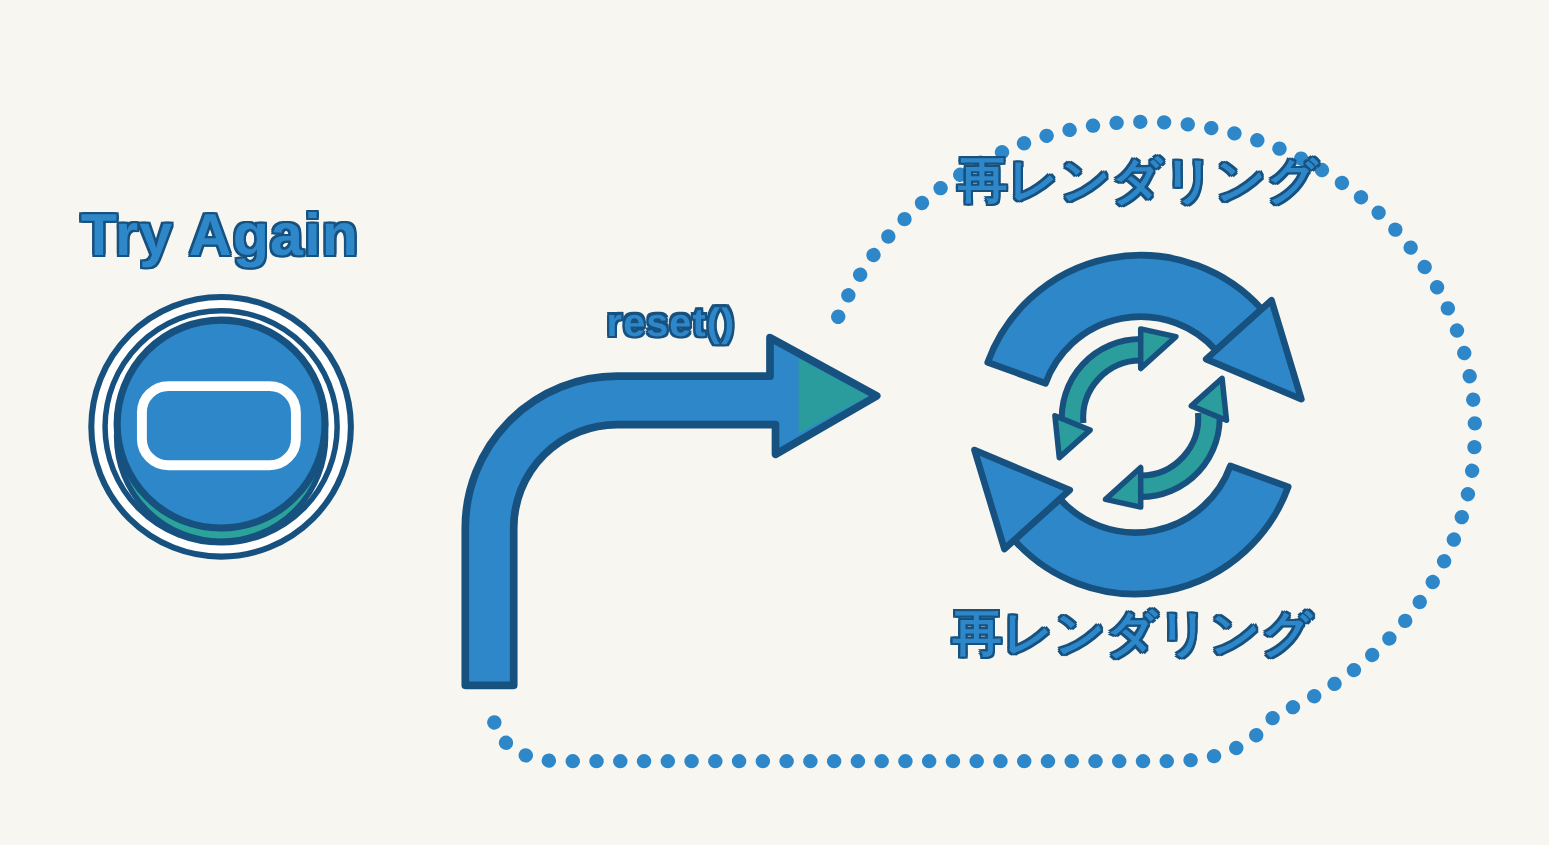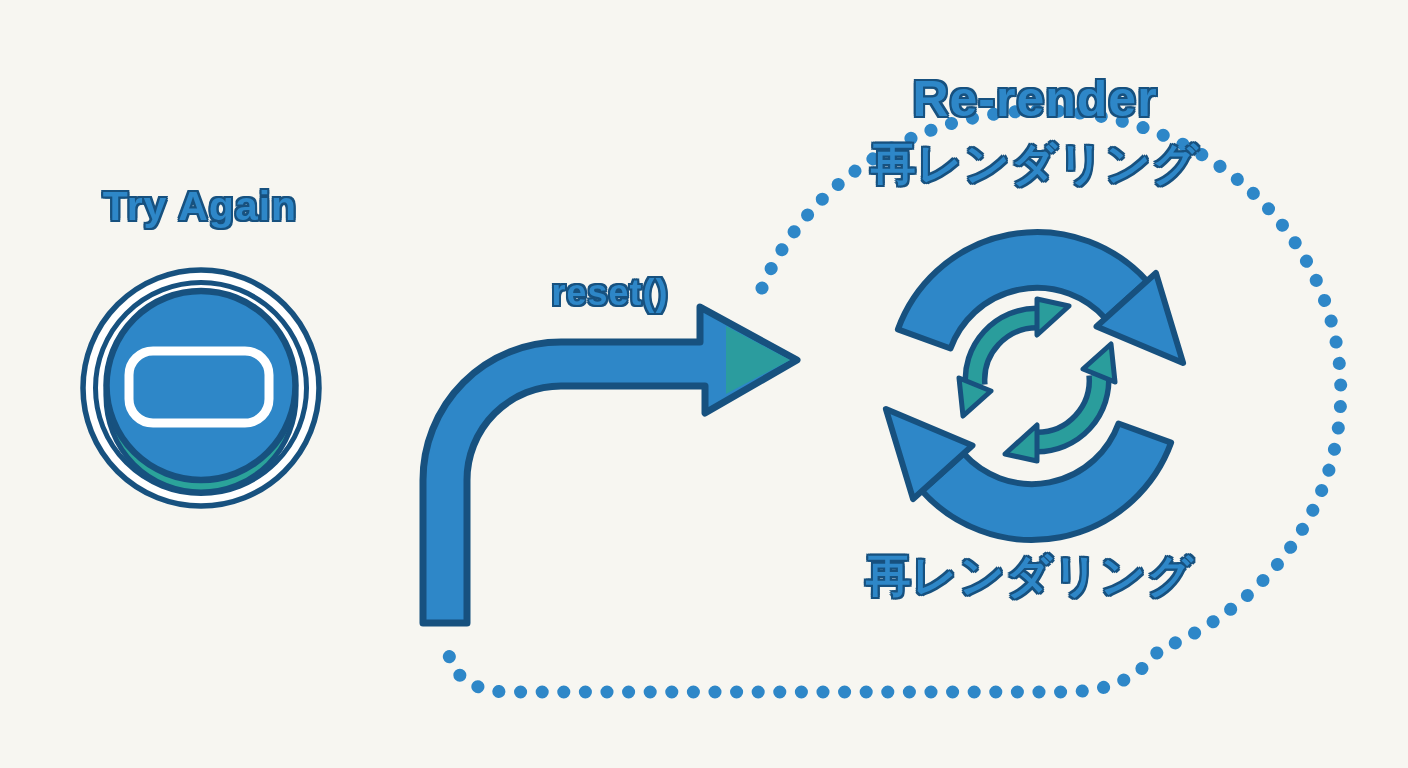--- a/index.html
+++ b/index.html
@@ -18,21 +18,21 @@
     text-align:center;
     z-index:3;
     text-shadow:
       -2px -2px 0 #17517f, 2px -2px 0 #17517f,
       -2px  2px 0 #17517f, 2px  2px 0 #17517f,
       -2px  0   0 #17517f, 2px  0   0 #17517f,
        0   -2px 0 #17517f, 0    2px 0 #17517f;
     letter-spacing:1px;
     white-space:nowrap;
   }
-  .try-again{left:30px;top:183px;width:340px;font-size:41px;}
+  .try-again{left:30px;top:183px;width:340px;font-size:54px;}
   .reset{left:470px;top:272px;width:280px;font-size:36px;}
   .rerender-en{left:850px;top:70px;width:370px;font-size:50px;}
   .rerender-ja-top{left:840px;top:134px;width:390px;font-size:45px;}
   .rerender-ja-bottom{left:835px;top:546px;width:390px;font-size:45px;}
   .dots-svg{z-index:1;}
   .icon-svg{position:absolute;z-index:2;}
 </style>
 </head>
 <body>
 
@@ -78,17 +78,16 @@
     <g>
       <path d="M 226.8 149.6 A 62 62 0 0 1 165 217" fill="none" stroke="#17517f" stroke-width="25"></path>
       <path d="M 226.8 149.6 A 62 62 0 0 1 165 217" fill="none" stroke="#2a9d9c" stroke-width="14"></path>
       <path d="M 165 236 L 133 229 L 165 200 Z" fill="#2a9d9c" stroke="#17517f" stroke-width="5" stroke-linejoin="round"></path>
       <path d="M 243 157 L 211 144 L 239 119 Z" fill="#2a9d9c" stroke="#17517f" stroke-width="5" stroke-linejoin="round"></path>
     </g>
   </svg>
 
   <div class="label try-again">Try Again</div>
   <div class="label reset">reset()</div>
-  <div class="label rerender-en">Re-render</div>
   <div class="label rerender-ja-top">再レンダリング</div>
   <div class="label rerender-ja-bottom">再レンダリング</div>
 
 </div>
 
 </body></html>

